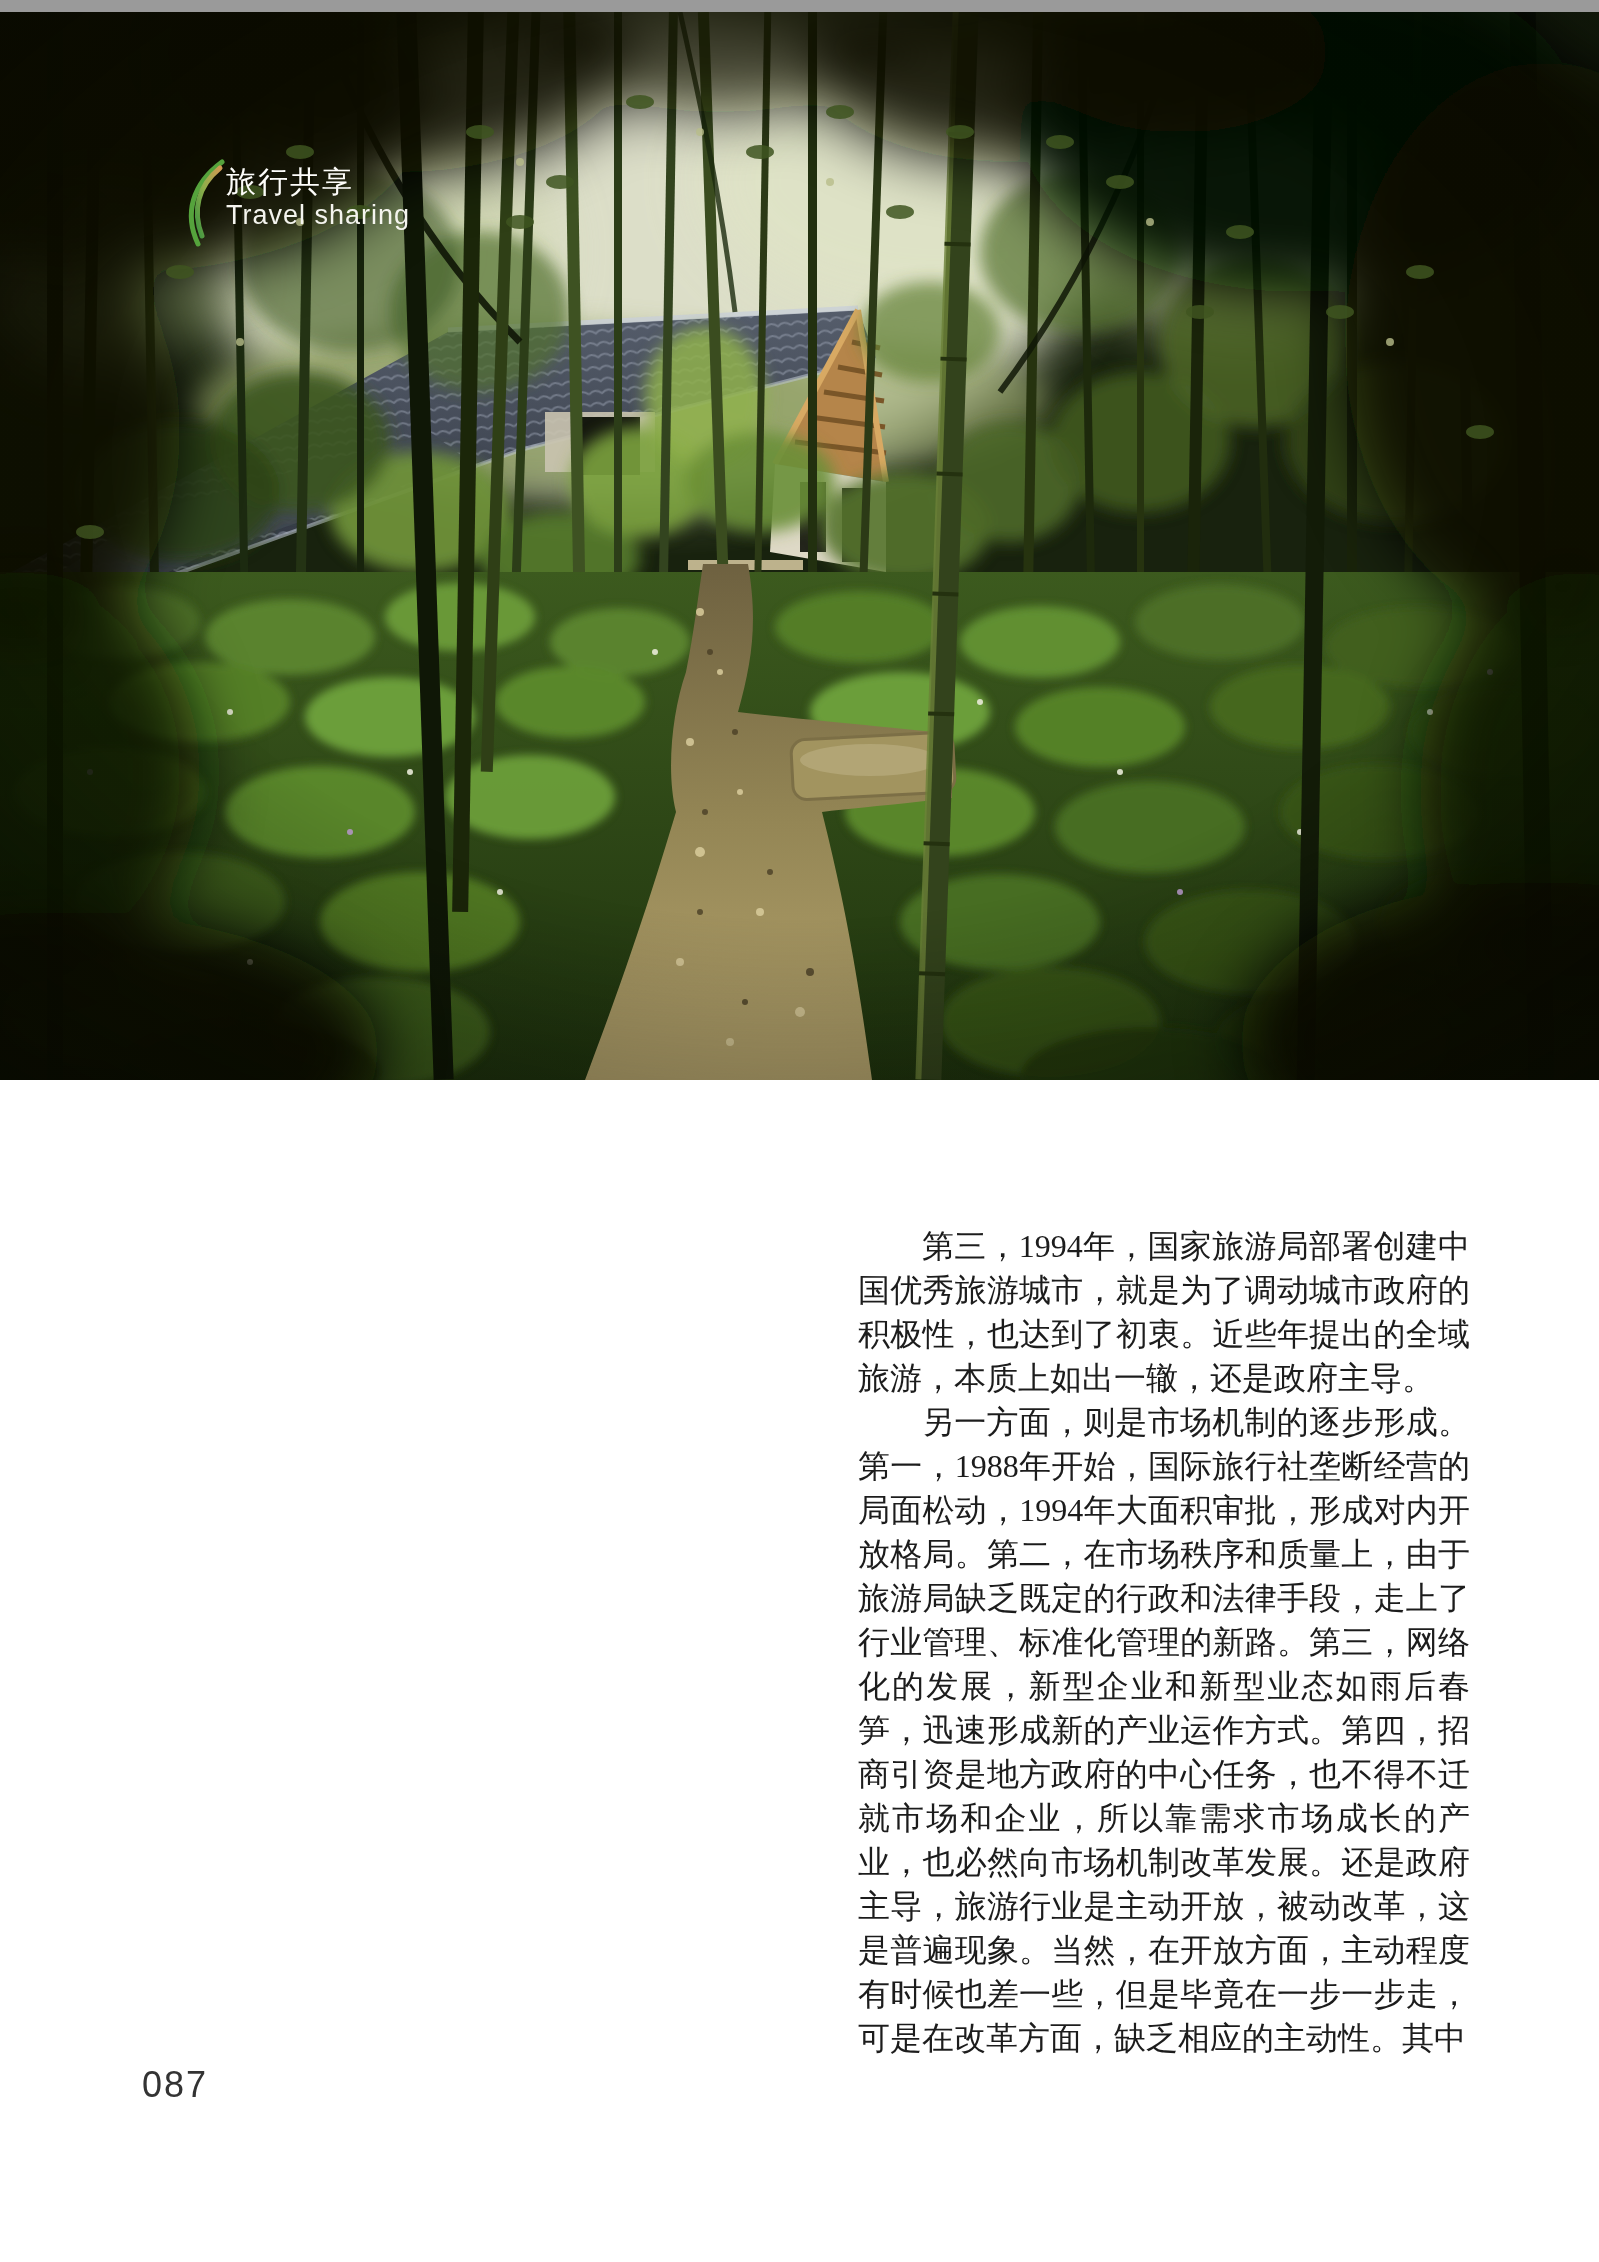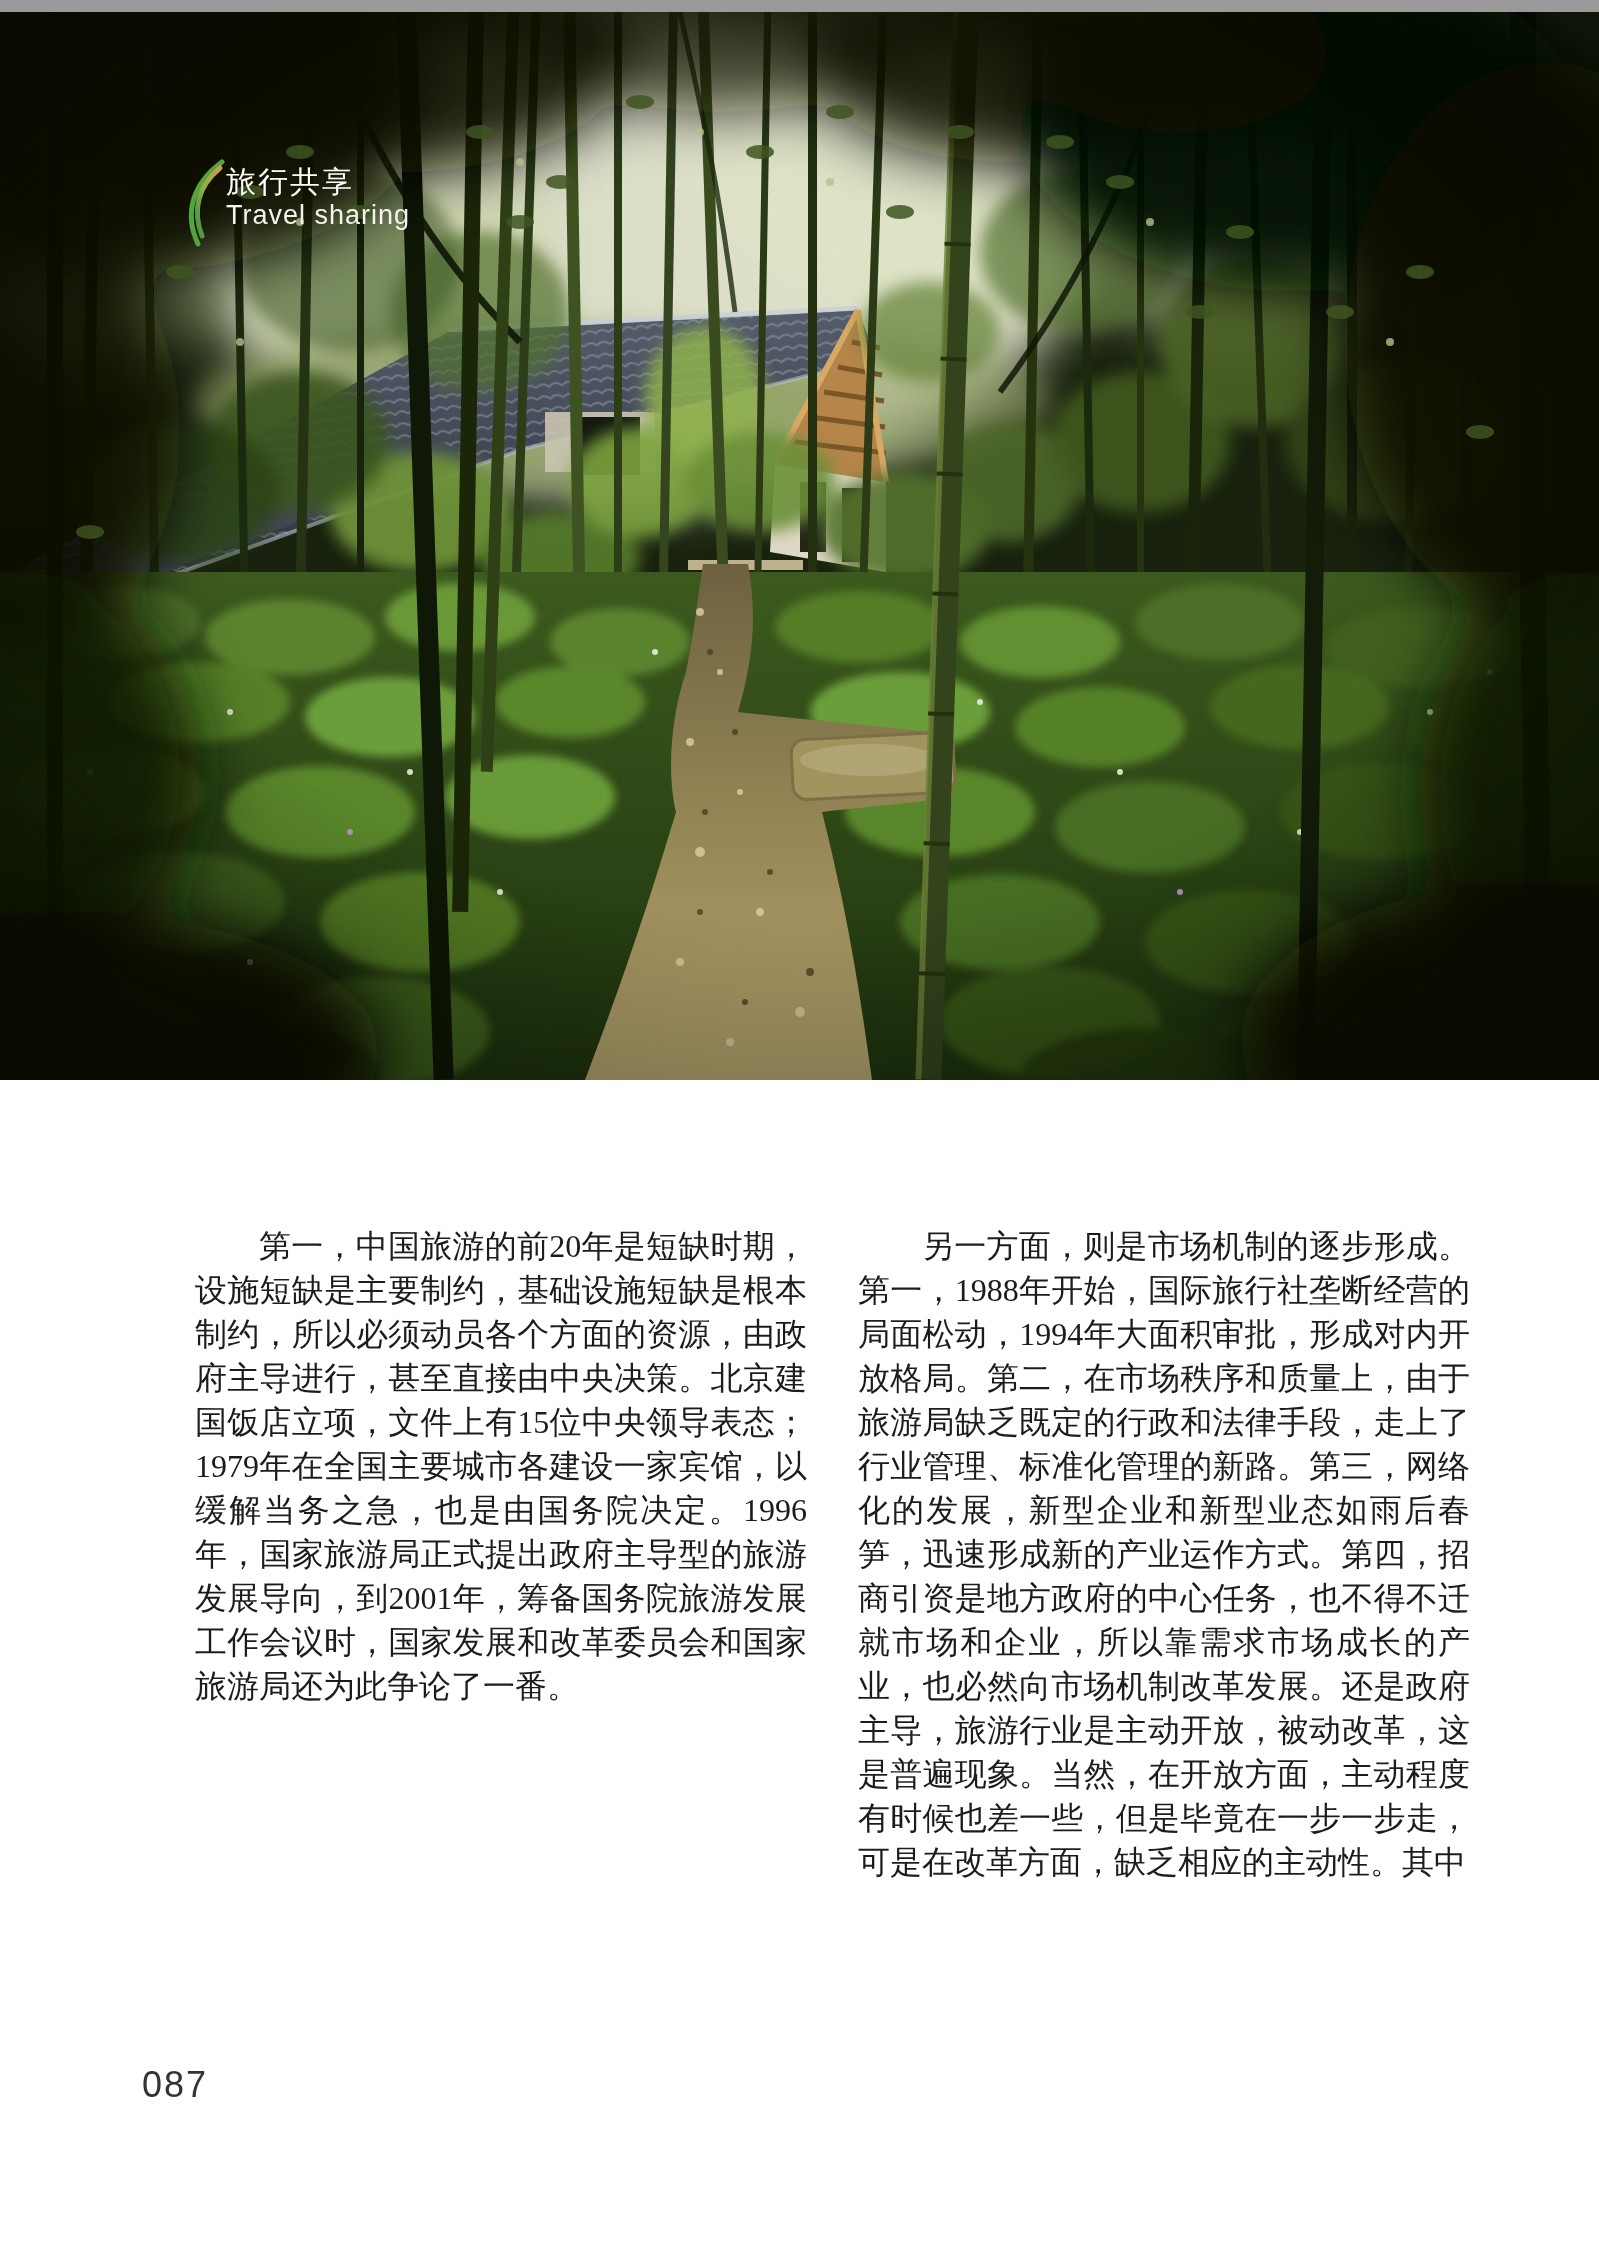--- a/index.html
+++ b/index.html
@@ -320,22 +320,22 @@
       </svg>
       <div class="logo-text">
         <div class="logo-zh">旅行共享</div>
         <div class="logo-en">Travel sharing</div>
       </div>
     </div>
   </div>
 
   <div>
     <div class="col col-left">
-      <p>第一，中国旅游的前20年是短缺时期，设施短缺是主要制约，基础设施短缺是根本制约，所以必须动员各个方面的资源，由政府主导进行，甚至直接由中央决策。北京建国饭店立项，文件上有15位中央领导表态；1979年在全国主要城市各建设一家宾馆，以缓解当务之急，也是由国务院决定。1996年，国家旅游局正式提出政府主导型的旅游发展导向，到2001年，筹备国务院旅游发展工作会议时，国家发展和改革委员会和国家旅游局还为此争论了一番。</p>
     </div>
     <div class="col col-right">
+      <p>第三，1994年，国家旅游局部署创建中国优秀旅游城市，就是为了调动城市政府的积极性，也达到了初衷。近些年提出的全域旅游，本质上如出一辙，还是政府主导。</p>
       <p>另一方面，则是市场机制的逐步形成。第一，1988年开始，国际旅行社垄断经营的局面松动，1994年大面积审批，形成对内开放格局。第二，在市场秩序和质量上，由于旅游局缺乏既定的行政和法律手段，走上了行业管理、标准化管理的新路。第三，网络化的发展，新型企业和新型业态如雨后春笋，迅速形成新的产业运作方式。第四，招商引资是地方政府的中心任务，也不得不迁就市场和企业，所以靠需求市场成长的产业，也必然向市场机制改革发展。还是政府主导，旅游行业是主动开放，被动改革，这是普遍现象。当然，在开放方面，主动程度有时候也差一些，但是毕竟在一步一步走，可是在改革方面，缺乏相应的主动性。其中</p>
     </div>
   </div>
 
   <div class="page-number">087</div>
 
 </div>
 
 </body></html>

